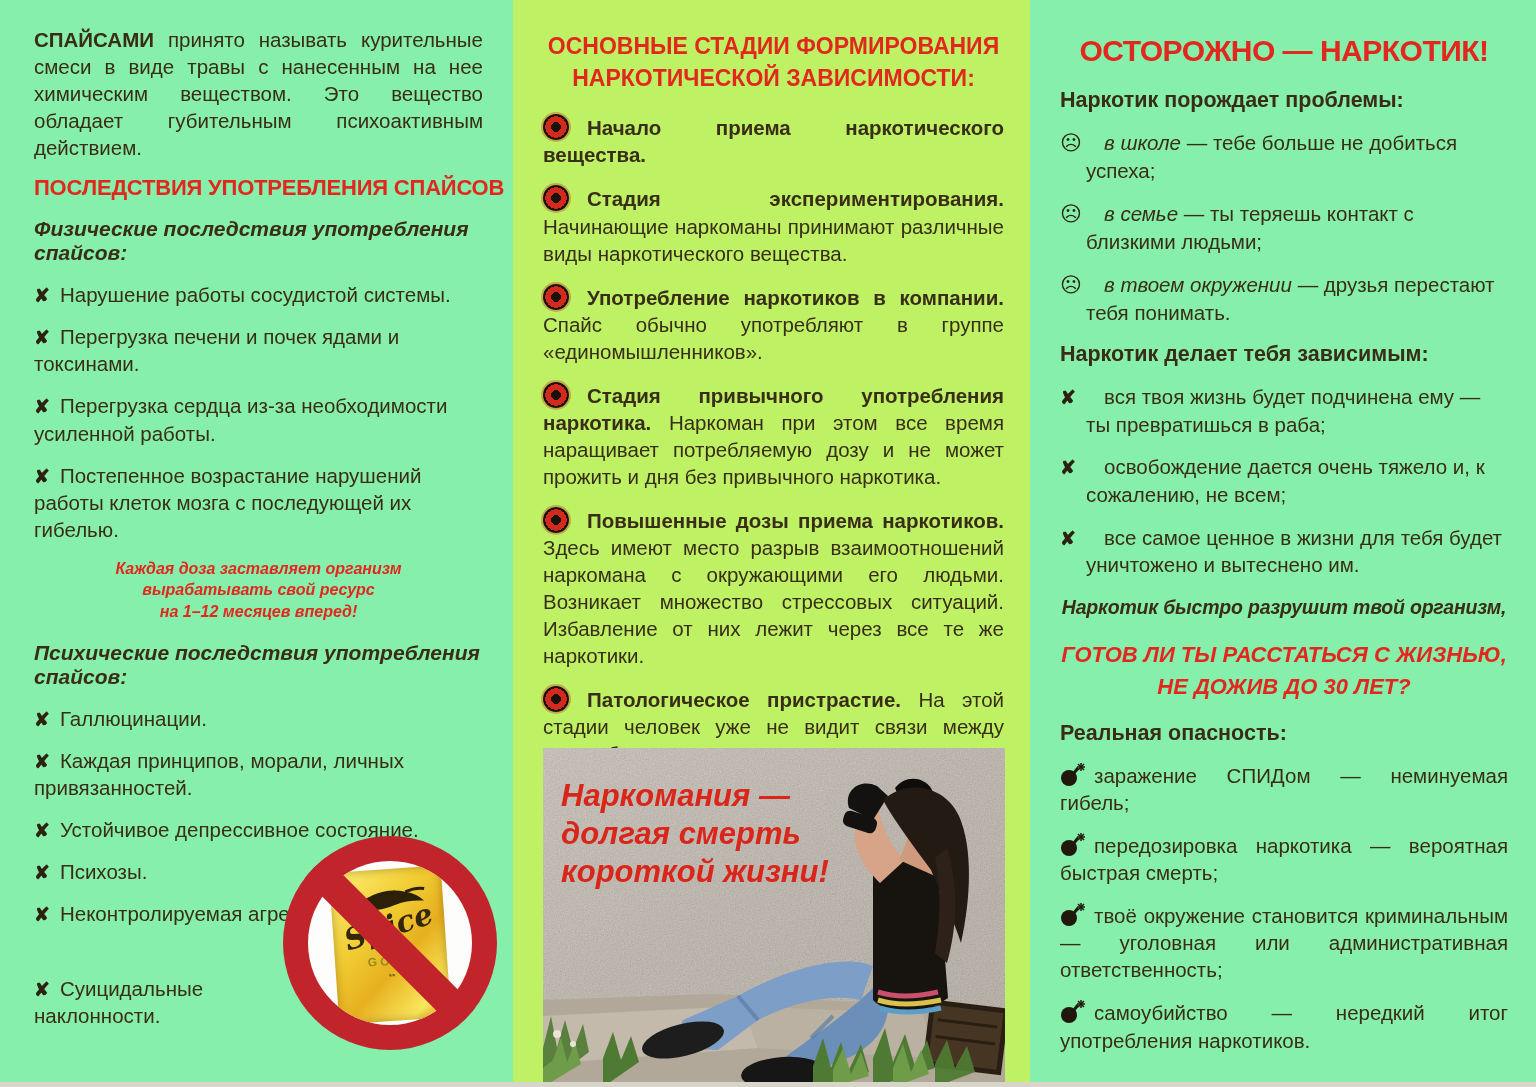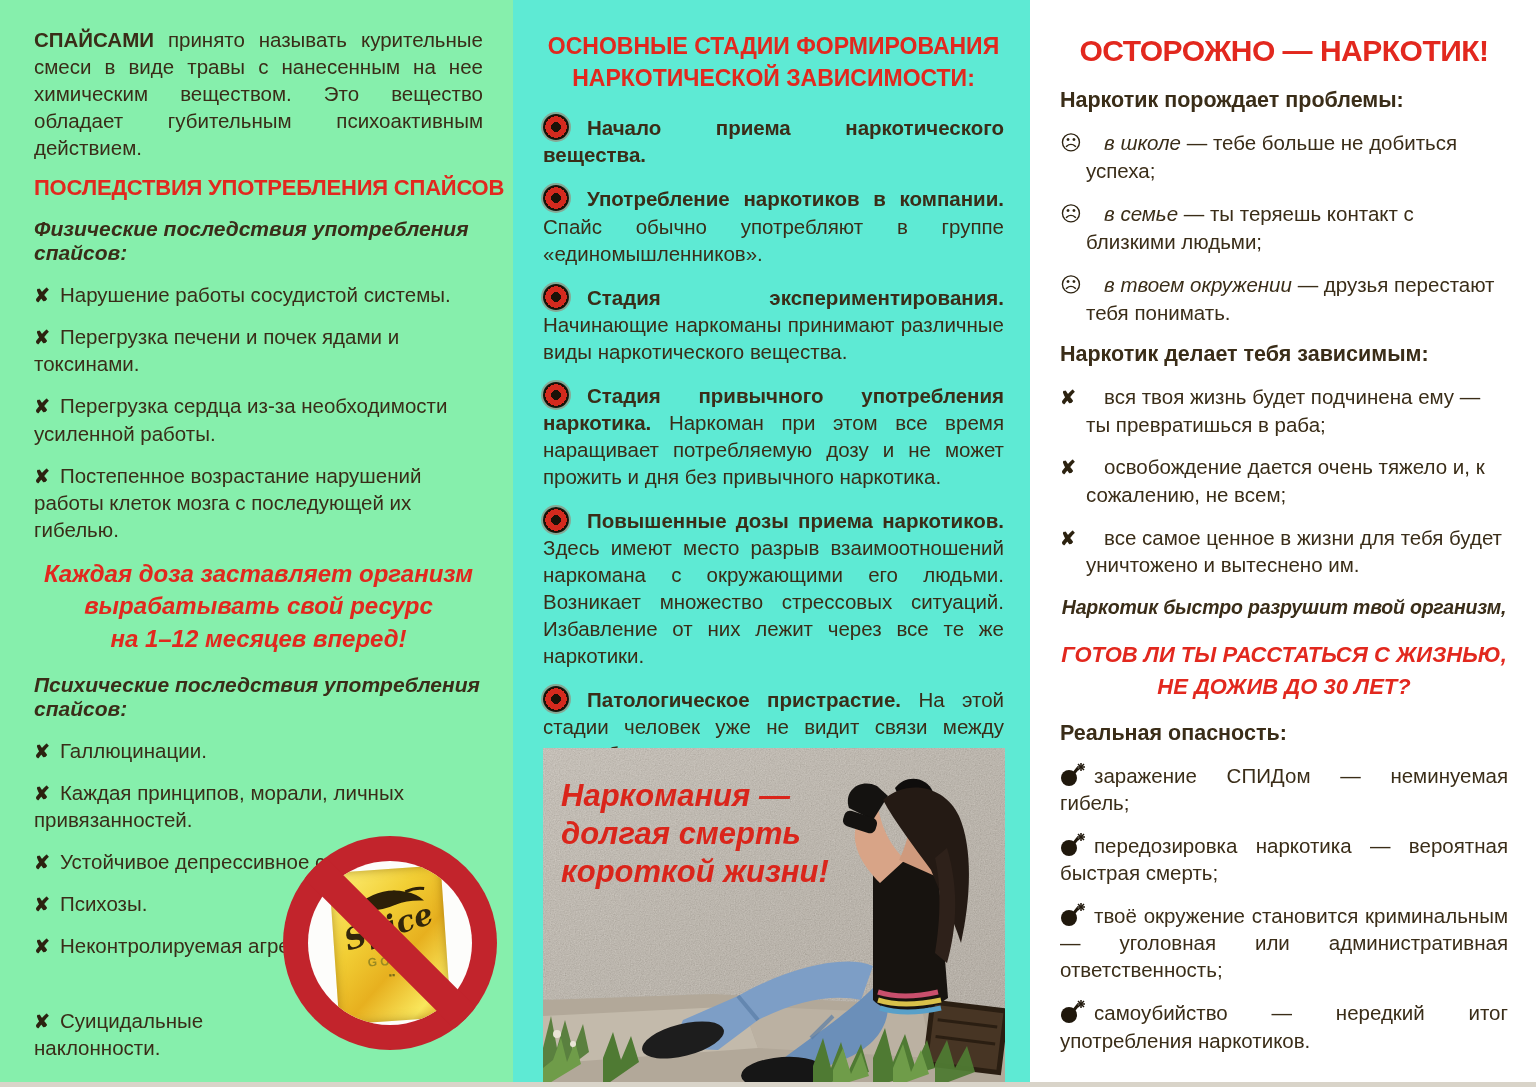--- a/index.html
+++ b/index.html
@@ -1,41 +1,41 @@
 <!DOCTYPE html>
 <html><head>
 <meta charset="utf-8">
 <style>
   html,body{margin:0;padding:0;background:#888;}
   .page{position:relative;width:1536px;height:1087px;overflow:hidden;
         font-family:"Liberation Sans",sans-serif;color:#3a2d18;display:flex;}
   .col{box-sizing:border-box;height:1087px;position:relative;}
   .col-left {width:513px;background:#86efac;padding:26px 30px 0 34px;}
-  .col-mid  {width:517px;background:#5eead4;padding:30px 26px 0 30px;}
-  .col-right{width:506px;background:#ffffff;padding:24px 28px 0 30px;}
+  .col-mid  {width:517px;background:#bef264;padding:30px 26px 0 30px;}
+  .col-right{width:506px;background:#86efac;padding:24px 28px 0 30px;}
   .bottom-strip{position:absolute;left:0;right:0;bottom:0;height:5px;background:#d9d4c9;z-index:30;}
 
   p,h1,h2,h3,ul,li,div{margin:0;padding:0;}
   ul{list-style:none;}
 
   .body-text{font-size:20.5px;line-height:1.32;}
   .justify{text-align:justify;}
   .bold{font-weight:bold;}
 
   .red{color:#e2281e;}
   .red-head-left{font-size:22px;font-weight:bold;text-align:center;white-space:nowrap;
                  margin:14px 0 16px 0;letter-spacing:-0.2px;}
   .sub-head{font-size:21px;font-weight:bold;font-style:italic;margin:4px 0 16px 0;}
 
   .xlist li{font-size:20.5px;line-height:1.32;margin-bottom:15px;}
   .x-ico{font-weight:bold;font-size:19px;margin-right:10px;color:#2c2210;}
   .narrow{max-width:250px;margin-top:48px;}
 
   .dose-block{margin:12px 0 18px 0;text-align:center;font-weight:bold;font-style:italic;
-              font-size:24px;line-height:1.35;}
+              font-size:16px;line-height:1.35;}
 
   
   .no-spice{position:absolute;left:283px;top:836px;width:214px;height:214px;z-index:5;}
   .no-ring{position:absolute;inset:0;border-radius:50%;background:#c2242c;overflow:hidden;}
   .no-inner{position:absolute;inset:25px;border-radius:50%;background:#fdfdfb;overflow:hidden;}
   .spice-pack{position:absolute;left:26px;top:8px;width:112px;height:152px;border-radius:10px;
               background:linear-gradient(135deg,#fdf07a 0%,#f2cf35 35%,#e7b01f 60%,#f9e75c 85%,#d89a15 100%);
               box-shadow:inset 0 0 10px rgba(120,80,0,.5);transform:rotate(-4deg);
               display:flex;flex-direction:column;align-items:center;}
   .pack-eye{margin-top:14px;width:78px;height:34px;}
@@ -121,22 +121,22 @@
     </div>
   </div>
 
   <div class="col col-mid">
     <h2 class="red mid-head">
       <div>ОСНОВНЫЕ СТАДИИ ФОРМИРОВАНИЯ</div>
       <div>НАРКОТИЧЕСКОЙ ЗАВИСИМОСТИ:</div>
     </h2>
     <ul class="stage-list">
       <li><span class="target-ico"></span><span class="bold">Начало приема наркотического вещества.</span> <span></span></li>
+      <li><span class="target-ico"></span><span class="bold">Стадия экспериментирования.</span> <span>Начинающие наркоманы принимают различные виды наркотического вещества.</span></li>
       <li><span class="target-ico"></span><span class="bold">Употребление наркотиков в компании.</span> <span>Спайс обычно употребляют в группе «единомышленников».</span></li>
-      <li><span class="target-ico"></span><span class="bold">Стадия экспериментирования.</span> <span>Начинающие наркоманы принимают различные виды наркотического вещества.</span></li>
       <li><span class="target-ico"></span><span class="bold">Стадия привычного употребления наркотика.</span> <span>Наркоман при этом все время наращивает потребляемую дозу и не может прожить и дня без привычного наркотика.</span></li>
       <li><span class="target-ico"></span><span class="bold">Повышенные дозы приема наркотиков.</span> <span>Здесь имеют место разрыв взаимоотношений наркомана с окружающими его людьми. Возникает множество стрессовых ситуаций. Избавление от них лежит через все те же наркотики.</span></li>
       <li><span class="target-ico"></span><span class="bold">Патологическое пристрастие.</span> <span>На этой стадии человек уже не видит связи между употреблением наркотиков и явно сказывающимися пагубными последствиями наркомании.</span></li>
     </ul>
 
     <div class="photo-wrap">
       <svg viewBox="0 0 462 339" width="462" height="339">
         <defs>
           <linearGradient id="wallg" x1="0" y1="0" x2="1" y2="1">
             <stop offset="0" stop-color="#b3aba0"></stop>

